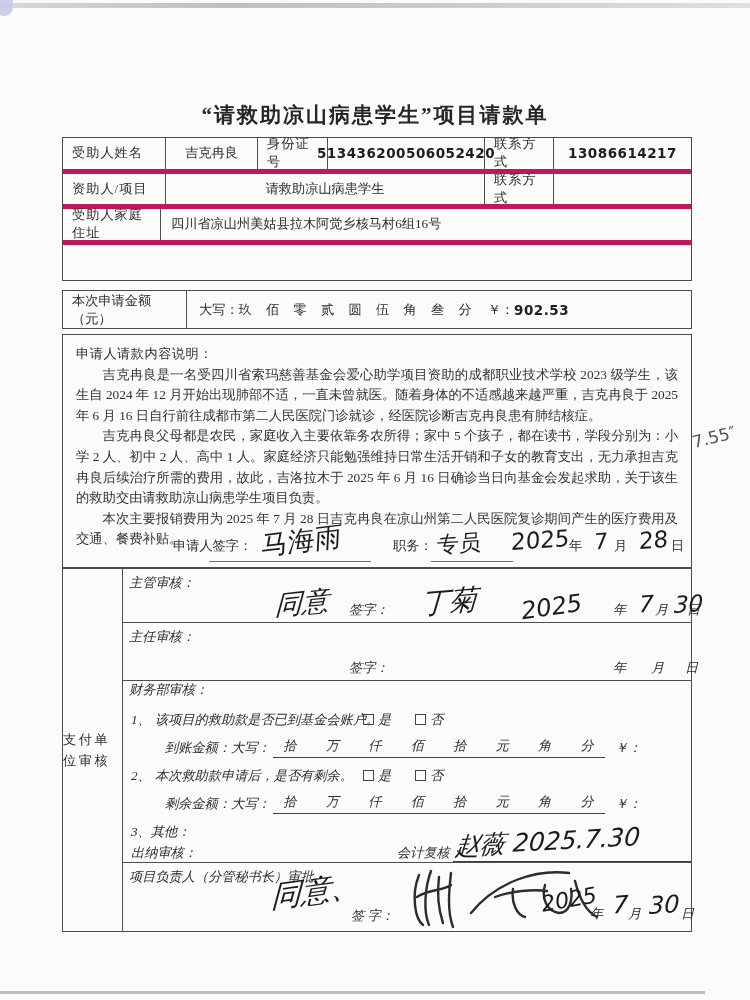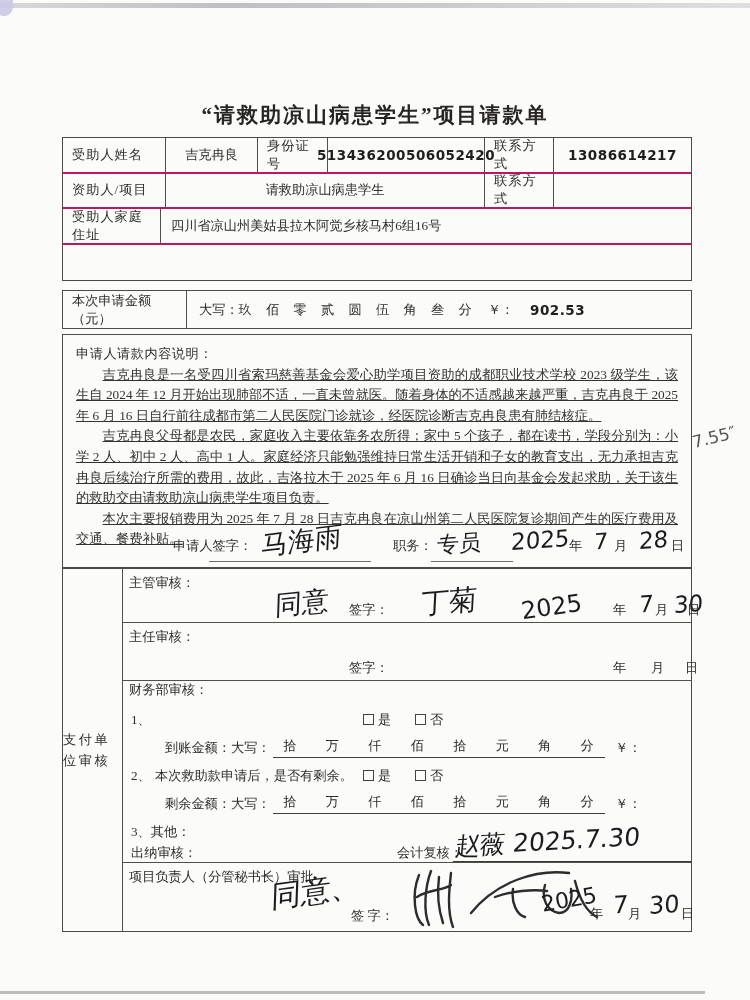--- a/index.html
+++ b/index.html
@@ -13,53 +13,53 @@
   .edge-top { position:absolute; left:0; top:3px; width:750px; height:5px;
     background:linear-gradient(to right,#d2d2d5,#b5b5ba 30%,#c3c3c7 60%,#dadadd); opacity:.85; }
   .edge-bottom { position:absolute; left:0; top:991px; width:705px; height:3px; background:#96968f; opacity:.6; }
   .corner-blob { position:absolute; left:0; top:0; width:13px; height:16px;
     background:#c9c9e6; border-radius:0 0 60% 20%; opacity:.9; }
 
   .title { position:absolute; left:0; top:101px; width:750px; text-align:center;
     font-size:21px; font-weight:700; letter-spacing:2px; color:#262523; }
 
   .tbl { position:absolute; border:1.4px solid #4b4b49; background:transparent; }
-  .row { display:flex; border-bottom:2px solid #be185d; }
+  .row { display:flex; border-bottom:5px solid #be185d; }
   .row:last-child { border-bottom:none; }
   .cell { border-right:1px solid #4f4f4d; display:flex; align-items:center; padding:0 6px; }
   .cell:last-child { border-right:none; }
   .cell.lbl { padding-left:9px; letter-spacing:1px; }
   .cell.ctr { justify-content:center; text-align:center; }
   .num { font-family:"DejaVu Sans","Liberation Sans",sans-serif; font-weight:600; font-size:13.5px; letter-spacing:.5px; color:#1f1e1c; }
 
   
   #info { left:62px; top:137px; width:630px; }
   #info .row { height:35.5px; }
 
   
   #amount { left:62px; top:290px; width:630px; }
   #amount .row { height:37px; }
   .caps { word-spacing:7px; letter-spacing:2px; margin-right:14px; }
 
   
   #content { left:62px; top:334px; width:630px; height:234px; padding:9px 13px 0 13px; }
-  #content p { text-indent:2em; line-height:20.6px; font-size:13.3px; text-align:justify; color:#33322f;text-decoration:underline; }
+  #content p { text-indent:2em; line-height:20.6px; font-size:13.3px; text-align:justify; color:#33322f; }
   .heading { line-height:20.6px; letter-spacing:.5px; }
 
   .abs { position:absolute; }
   .hw { font-family:"DejaVu Sans","Liberation Sans",sans-serif; color:#1b1b1d;
     display:inline-block; transform:rotate(-4deg) skewX(-6deg); font-weight:500; white-space:nowrap; }
   .inkline { position:absolute; height:1px; background:#6f6e6a; }
 
   
   #review { left:62px; top:568px; width:630px; height:364px; display:flex; }
   .side-cell { width:60px; border-right:1px solid #4f4f4d; display:flex; align-items:center; }
   .side-cell span { display:block; width:50px; line-height:21px; letter-spacing:2.5px; text-align:left; }
   .review-right { flex:1; position:relative; }
-  .rrow { position:relative; border-bottom:1px solid #4f4f4d; }
+  .rrow { position:relative; border-bottom:1px solid #4f4f4d;font-style:italic; }
   .rrow:last-child { border-bottom:none; }
   .cbx { display:inline-block; width:11px; height:11px; border:1.2px solid #44433f;
     vertical-align:-1px; margin-right:4px; background:transparent; }
   .unit-line { display:inline-block; width:332px; border-bottom:1.2px solid #403f3b;
     text-align:center; word-spacing:24px; letter-spacing:1px; padding-bottom:2px; vertical-align:-3px; }
   .scribble { position:absolute; overflow:visible; }
   .scribble path { fill:none; stroke:#191a1c; stroke-width:2.4; stroke-linecap:round; opacity:.92; }
 
   .margin-note { position:absolute; left:692px; top:427px; font-size:17px; color:#55544f;
     transform:rotate(-14deg); font-family:"DejaVu Sans",sans-serif; }
@@ -96,21 +96,21 @@
   </div>
 </div>
 
 <div class="tbl" id="amount">
   <div class="row">
     <div class="cell lbl" style="width:124px;letter-spacing:0">本次申请金额（元）</div>
     <div class="cell" style="flex:1;padding-left:12px">
       <span>大写：</span>
       <span class="caps">玖 佰 零 贰 圆 伍 角 叁 分</span>
       <span>￥：</span>
-      <span class="num" style="margin-left:16px">902.53</span>
+      <span class="num" style="margin-left:0">902.53</span>
     </div>
   </div>
 </div>
 
 <div class="tbl" id="content">
   <div class="heading">申请人请款内容说明：</div>
   <p>吉克冉良是一名受四川省索玛慈善基金会爱心助学项目资助的成都职业技术学校 2023 级学生，该生自 2024 年 12 月开始出现肺部不适，一直未曾就医。随着身体的不适感越来越严重，吉克冉良于 2025 年 6 月 16 日自行前往成都市第二人民医院门诊就诊，经医院诊断吉克冉良患有肺结核症。</p>
   <p>吉克冉良父母都是农民，家庭收入主要依靠务农所得；家中 5 个孩子，都在读书，学段分别为：小学 2 人、初中 2 人、高中 1 人。家庭经济只能勉强维持日常生活开销和子女的教育支出，无力承担吉克冉良后续治疗所需的费用，故此，吉洛拉木于 2025 年 6 月 16 日确诊当日向基金会发起求助，关于该生的救助交由请救助凉山病患学生项目负责。</p>
   <p>本次主要报销费用为 2025 年 7 月 28 日吉克冉良在凉山州第二人民医院复诊期间产生的医疗费用及交通、餐费补贴。</p>
 
@@ -152,20 +152,21 @@
       <span class="abs" style="left:226px;top:36px">签字：</span>
       <span class="abs" style="left:490px;top:36px">年</span>
       <span class="abs" style="left:528px;top:36px">月</span>
       <span class="abs" style="left:562px;top:36px">日</span>
     </div>
 
     <div class="rrow" style="height:182px">
       <span class="abs" style="left:6px;top:0">财务部审核：</span>
 
       <span class="abs" style="left:8px;top:30px">1、</span>
+      <span class="abs" style="left:32px;top:30px">该项目的救助款是否已到基金会账户。</span>
       <span class="abs" style="left:240px;top:30px">
         <span class="cbx"></span><span>是</span>
       </span>
       <span class="abs" style="left:292px;top:30px">
         <span class="cbx"></span><span>否</span>
       </span>
 
       <span class="abs" style="left:42px;top:58px">到账金额：大写：</span>
       <span class="abs unit-line" style="left:150px;top:56px">拾 万 仟 佰 拾 元 角 分</span>
       <span class="abs" style="left:492px;top:58px">￥：</span>

